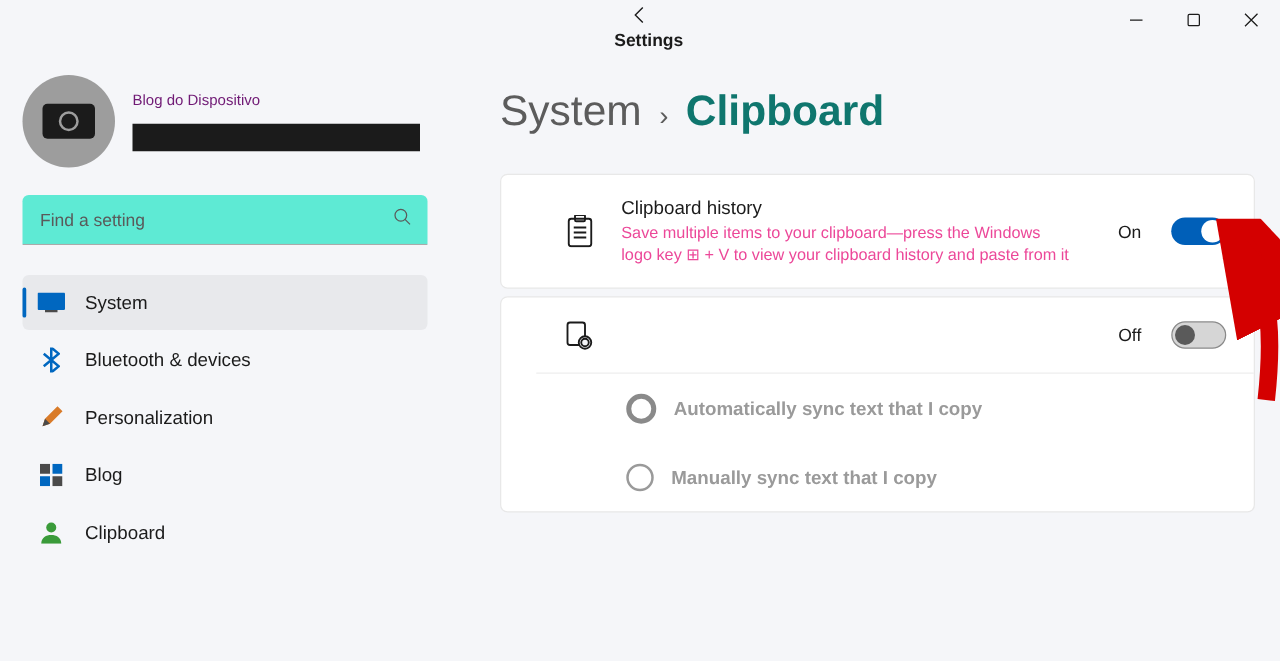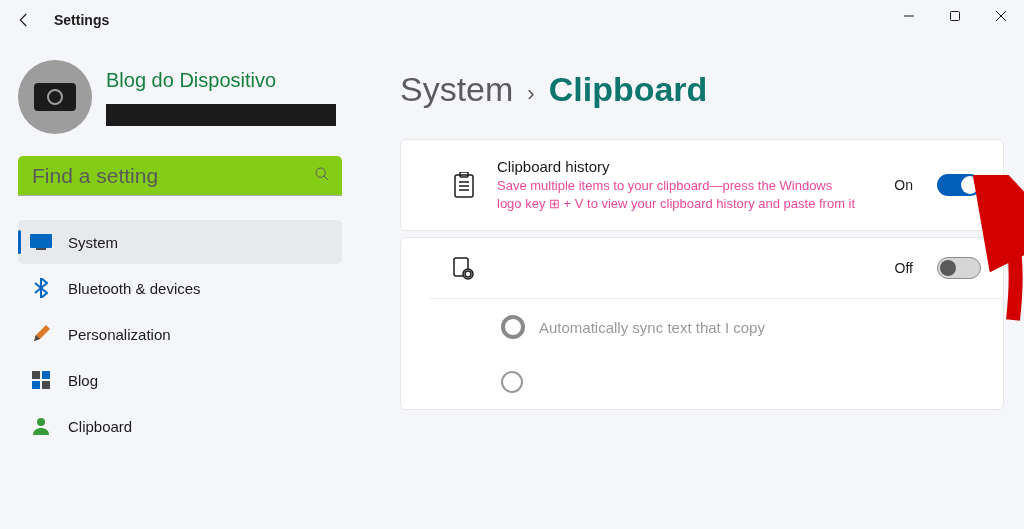--- a/index.html
+++ b/index.html
@@ -1,34 +1,34 @@
 <!DOCTYPE html>
 <html><head>
 <meta charset="utf-8">
 <style>
   * { box-sizing: border-box; margin: 0; padding: 0; font-family: "Segoe UI", -apple-system, sans-serif; }
   body { background: #f5f6f9; width: 1024px; height: 529px; overflow: hidden; position: relative; }
   
-  .titlebar { display: flex; align-items: center; height: 40px; padding: 0 8px; }
+  .titlebar { display: flex; align-items: center; height: 40px; padding: 0 8px; flex-direction: column; }
   .titlebar .back { width: 32px; height: 32px; display: flex; align-items: center; justify-content: center; cursor: pointer; }
   .titlebar .title { font-size: 14px; margin-left: 14px; color: #1b1b1b; font-weight: 600; }
   .winctrl { position: absolute; top: 0; right: 0; display: flex; }
   .winctrl > div { width: 46px; height: 32px; display: flex; align-items: center; justify-content: center; cursor: pointer; }
   .winctrl svg { stroke: #1b1b1b; }
 
   .layout { display: flex; height: calc(100% - 40px); }
   
   .sidebar { width: 360px; padding: 20px 18px 0 18px; }
   .profile { display: flex; align-items: center; gap: 14px; margin-bottom: 22px; }
   .avatar { width: 74px; height: 74px; border-radius: 50%; background: #9d9d9d; display:flex; align-items:center; justify-content:center; overflow:hidden; }
-  .profile-text .name { font-size: 20px; font-weight: 400; color: #15803d; margin-bottom: 12px; }
+  .profile-text .name { font-size: 12px; font-weight: 400; color: #701a75; margin-bottom: 12px; }
   .profile-text .redacted { width: 230px; height: 22px; background: #1b1b1b; }
   
   .search { position: relative; margin-bottom: 24px; }
-  .search input { width: 100%; height: 40px; border: none; border-bottom: 1px solid #aaa; background: #84cc16; border-radius: 5px 5px 0 0; padding: 0 40px 0 14px; font-size: 21px; outline: none; }
+  .search input { width: 100%; height: 40px; border: none; border-bottom: 1px solid #aaa; background: #5eead4; border-radius: 5px 5px 0 0; padding: 0 40px 0 14px; font-size: 14px; outline: none; }
   .search input::placeholder { color: #5a5a5a; }
   .search .icon { position: absolute; right: 12px; top: 50%; transform: translateY(-50%); }
 
   .nav { list-style: none; }
   .nav li { display: flex; align-items: center; height: 44px; padding: 0 12px; border-radius: 5px; cursor: pointer; font-size: 15px; color: #1b1b1b; position: relative; margin-bottom: 2px; }
   .nav li.active { background: #e8e9ec; }
   .nav li.active::before { content: ""; position: absolute; left: 0; top: 10px; bottom: 10px; width: 3px; background: #0067c0; border-radius: 2px; }
   .nav .nicon { width: 22px; height: 22px; margin-right: 16px; display:flex; align-items:center; justify-content:center; }
 
   .main { flex: 1; padding: 30px 20px 0 40px; }
@@ -46,21 +46,21 @@
   .card-head .desc { font-size: 13px; color: #ec4899; line-height: 1.35; max-width: 360px; }
   .toggle-wrap { display: flex; align-items: center; gap: 24px; }
   .toggle-wrap .lbl { font-size: 14px; color: #1b1b1b; }
   .toggle { width: 44px; height: 22px; border-radius: 11px; position: relative; cursor:pointer; }
   .toggle.on { background: #005fb8; }
   .toggle.on::after { content: ""; position: absolute; right: 2px; top: 2px; width: 18px; height: 18px; background: #fff; border-radius: 50%; }
   .toggle.off { background: #d6d6d6; border: 1px solid #8a8a8a; }
   .toggle.off::after { content: ""; position: absolute; left: 2px; top: 2px; width: 16px; height: 16px; background: #5a5a5a; border-radius: 50%; }
 
   .card-sub { border-top: 1px solid #eee; }
-  .radio-row { display: flex; align-items: center; gap: 14px; padding: 16px 22px 16px 72px; color: #9a9a9a; font-size: 15px; }
+  .radio-row { display: flex; align-items: center; gap: 14px; padding: 16px 22px 16px 72px; color: #9a9a9a; font-size: 15px; font-weight: bold; }
   .radio { width: 22px; height: 22px; border: 2px solid #9a9a9a; border-radius: 50%; }
   .radio.bold { border: 4px solid #8a8a8a; width: 24px; height: 24px; }
 
   .arrow-annotation { position:absolute; right:-4px; top:175px; pointer-events:none; }
 </style>
 </head>
 <body>
 
 <div class="titlebar">
   <div class="back">
@@ -206,20 +206,21 @@
           <div class="toggle off"></div>
         </div>
       </div>
       <div class="card-sub">
         <div class="radio-row">
           <span class="radio bold"></span>
           <span>Automatically sync text that I copy</span>
         </div>
         <div class="radio-row">
           <span class="radio"></span>
+          <span>Manually sync text that I copy</span>
         </div>
       </div>
     </div>
   </main>
 </div>
 
 <svg class="arrow-annotation" width="60" height="150" viewBox="0 0 60 150">
   <defs>
       <marker id="ah" markerWidth="10" markerHeight="10" refX="5" refY="3" orient="auto">
         <path d="M0 0L10 3L0 6z" fill="#d40000"></path>

